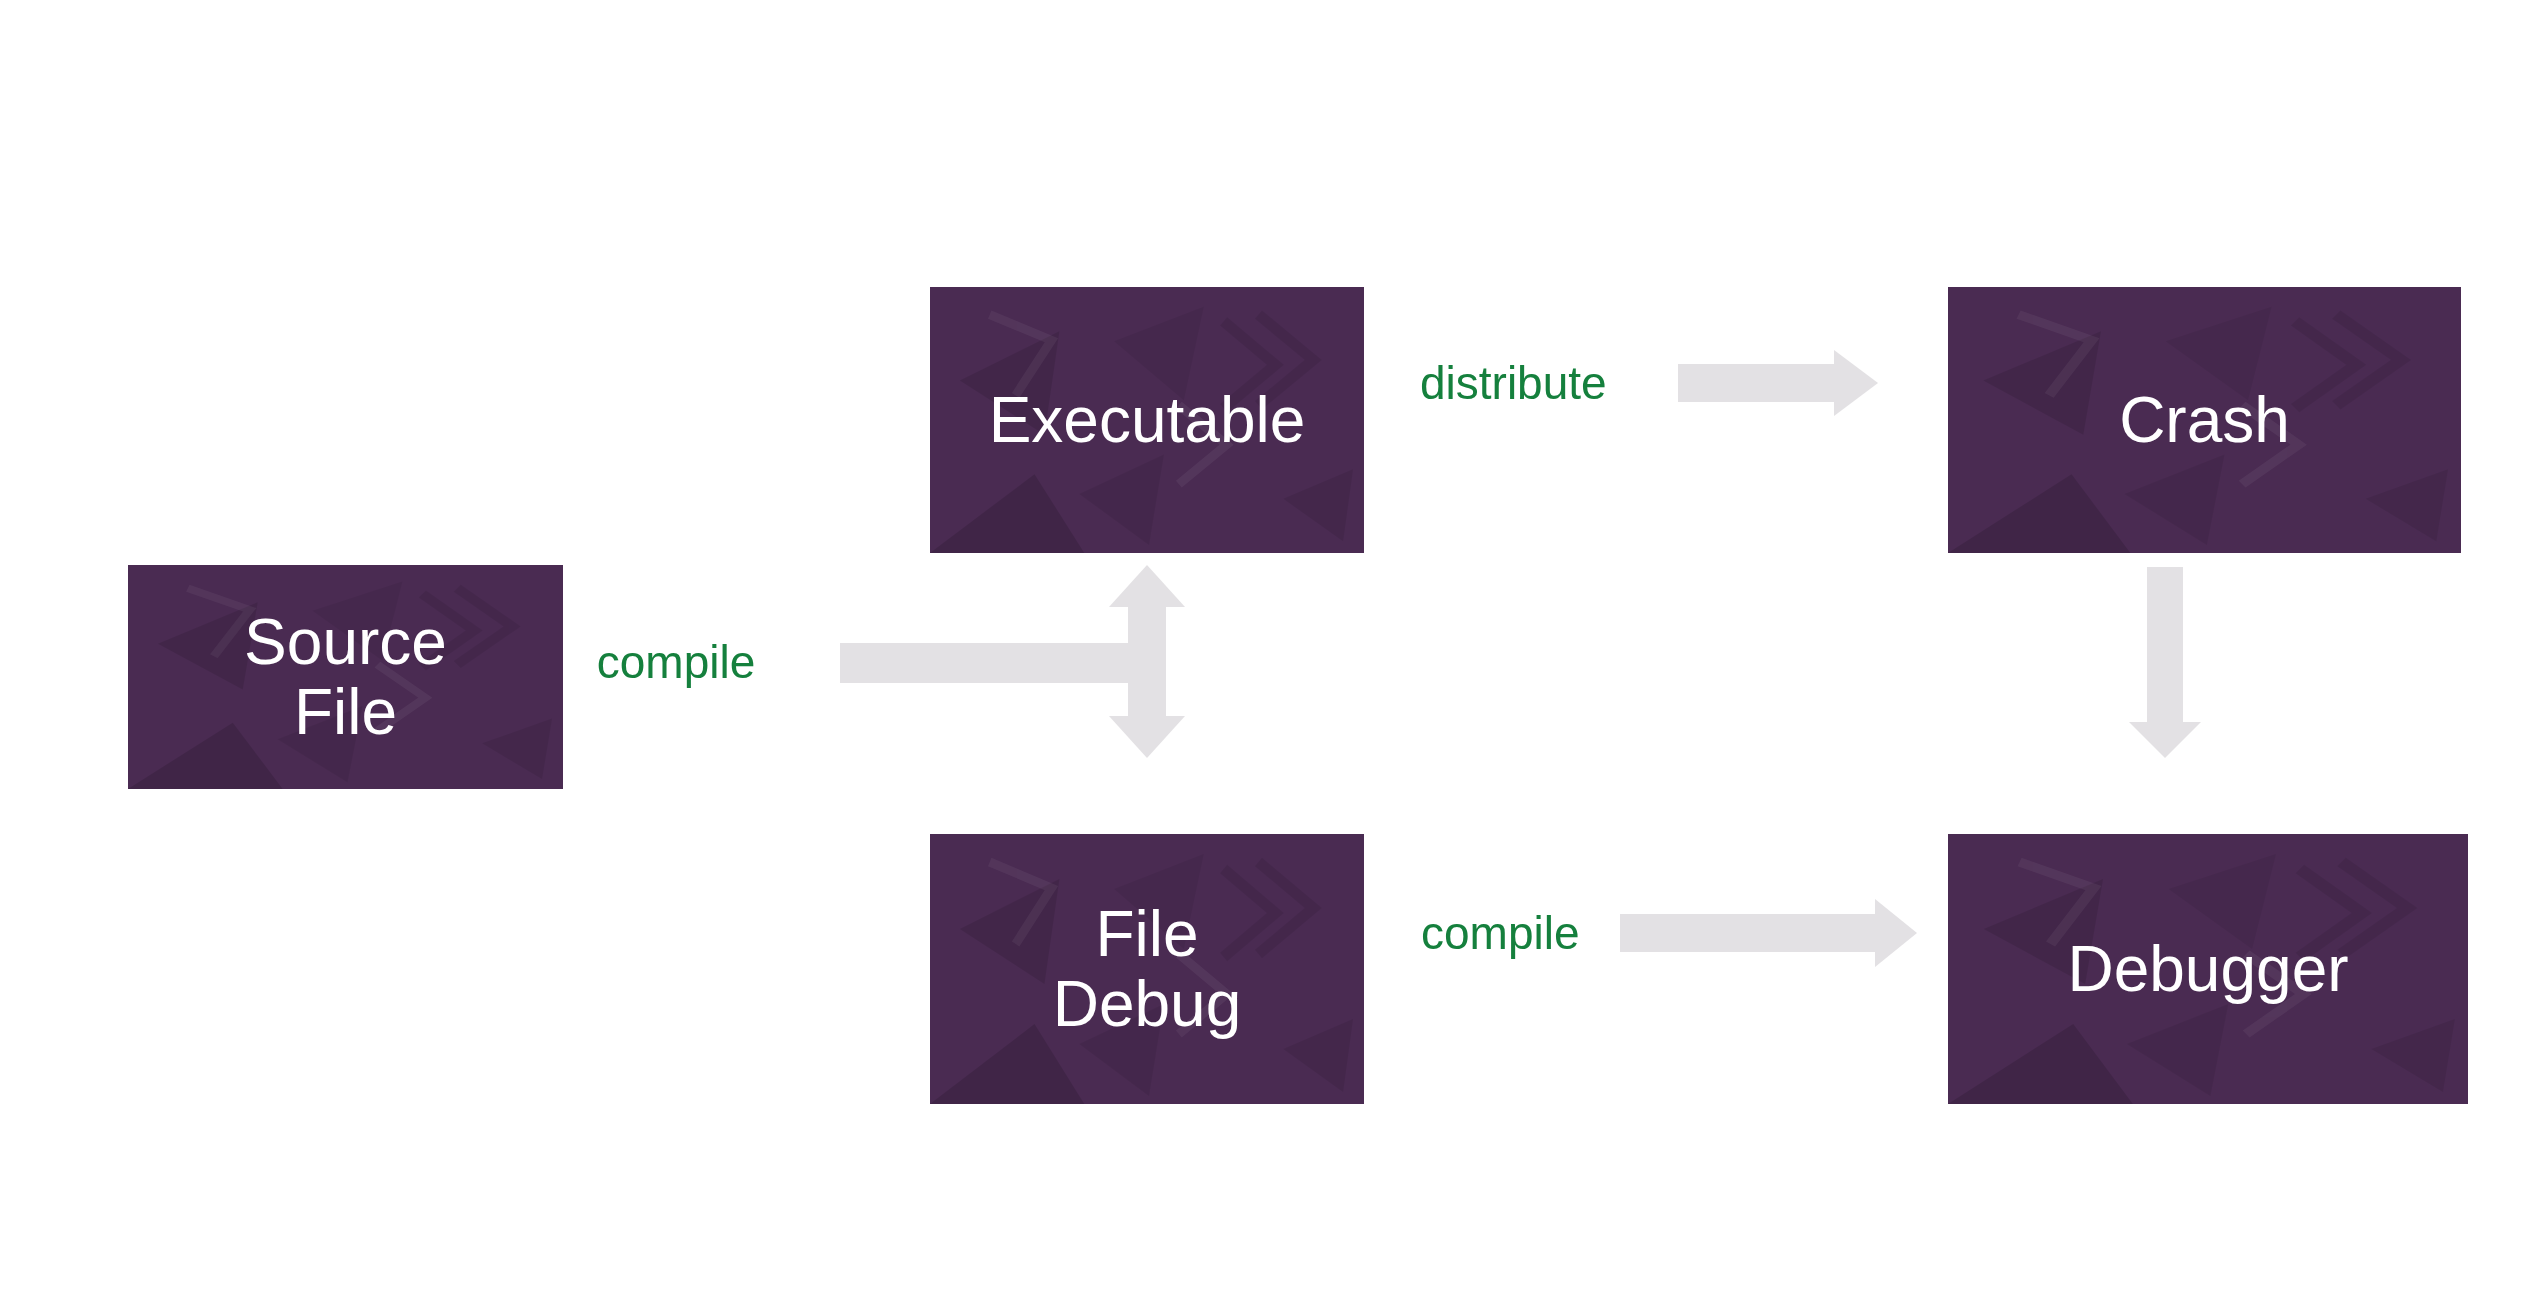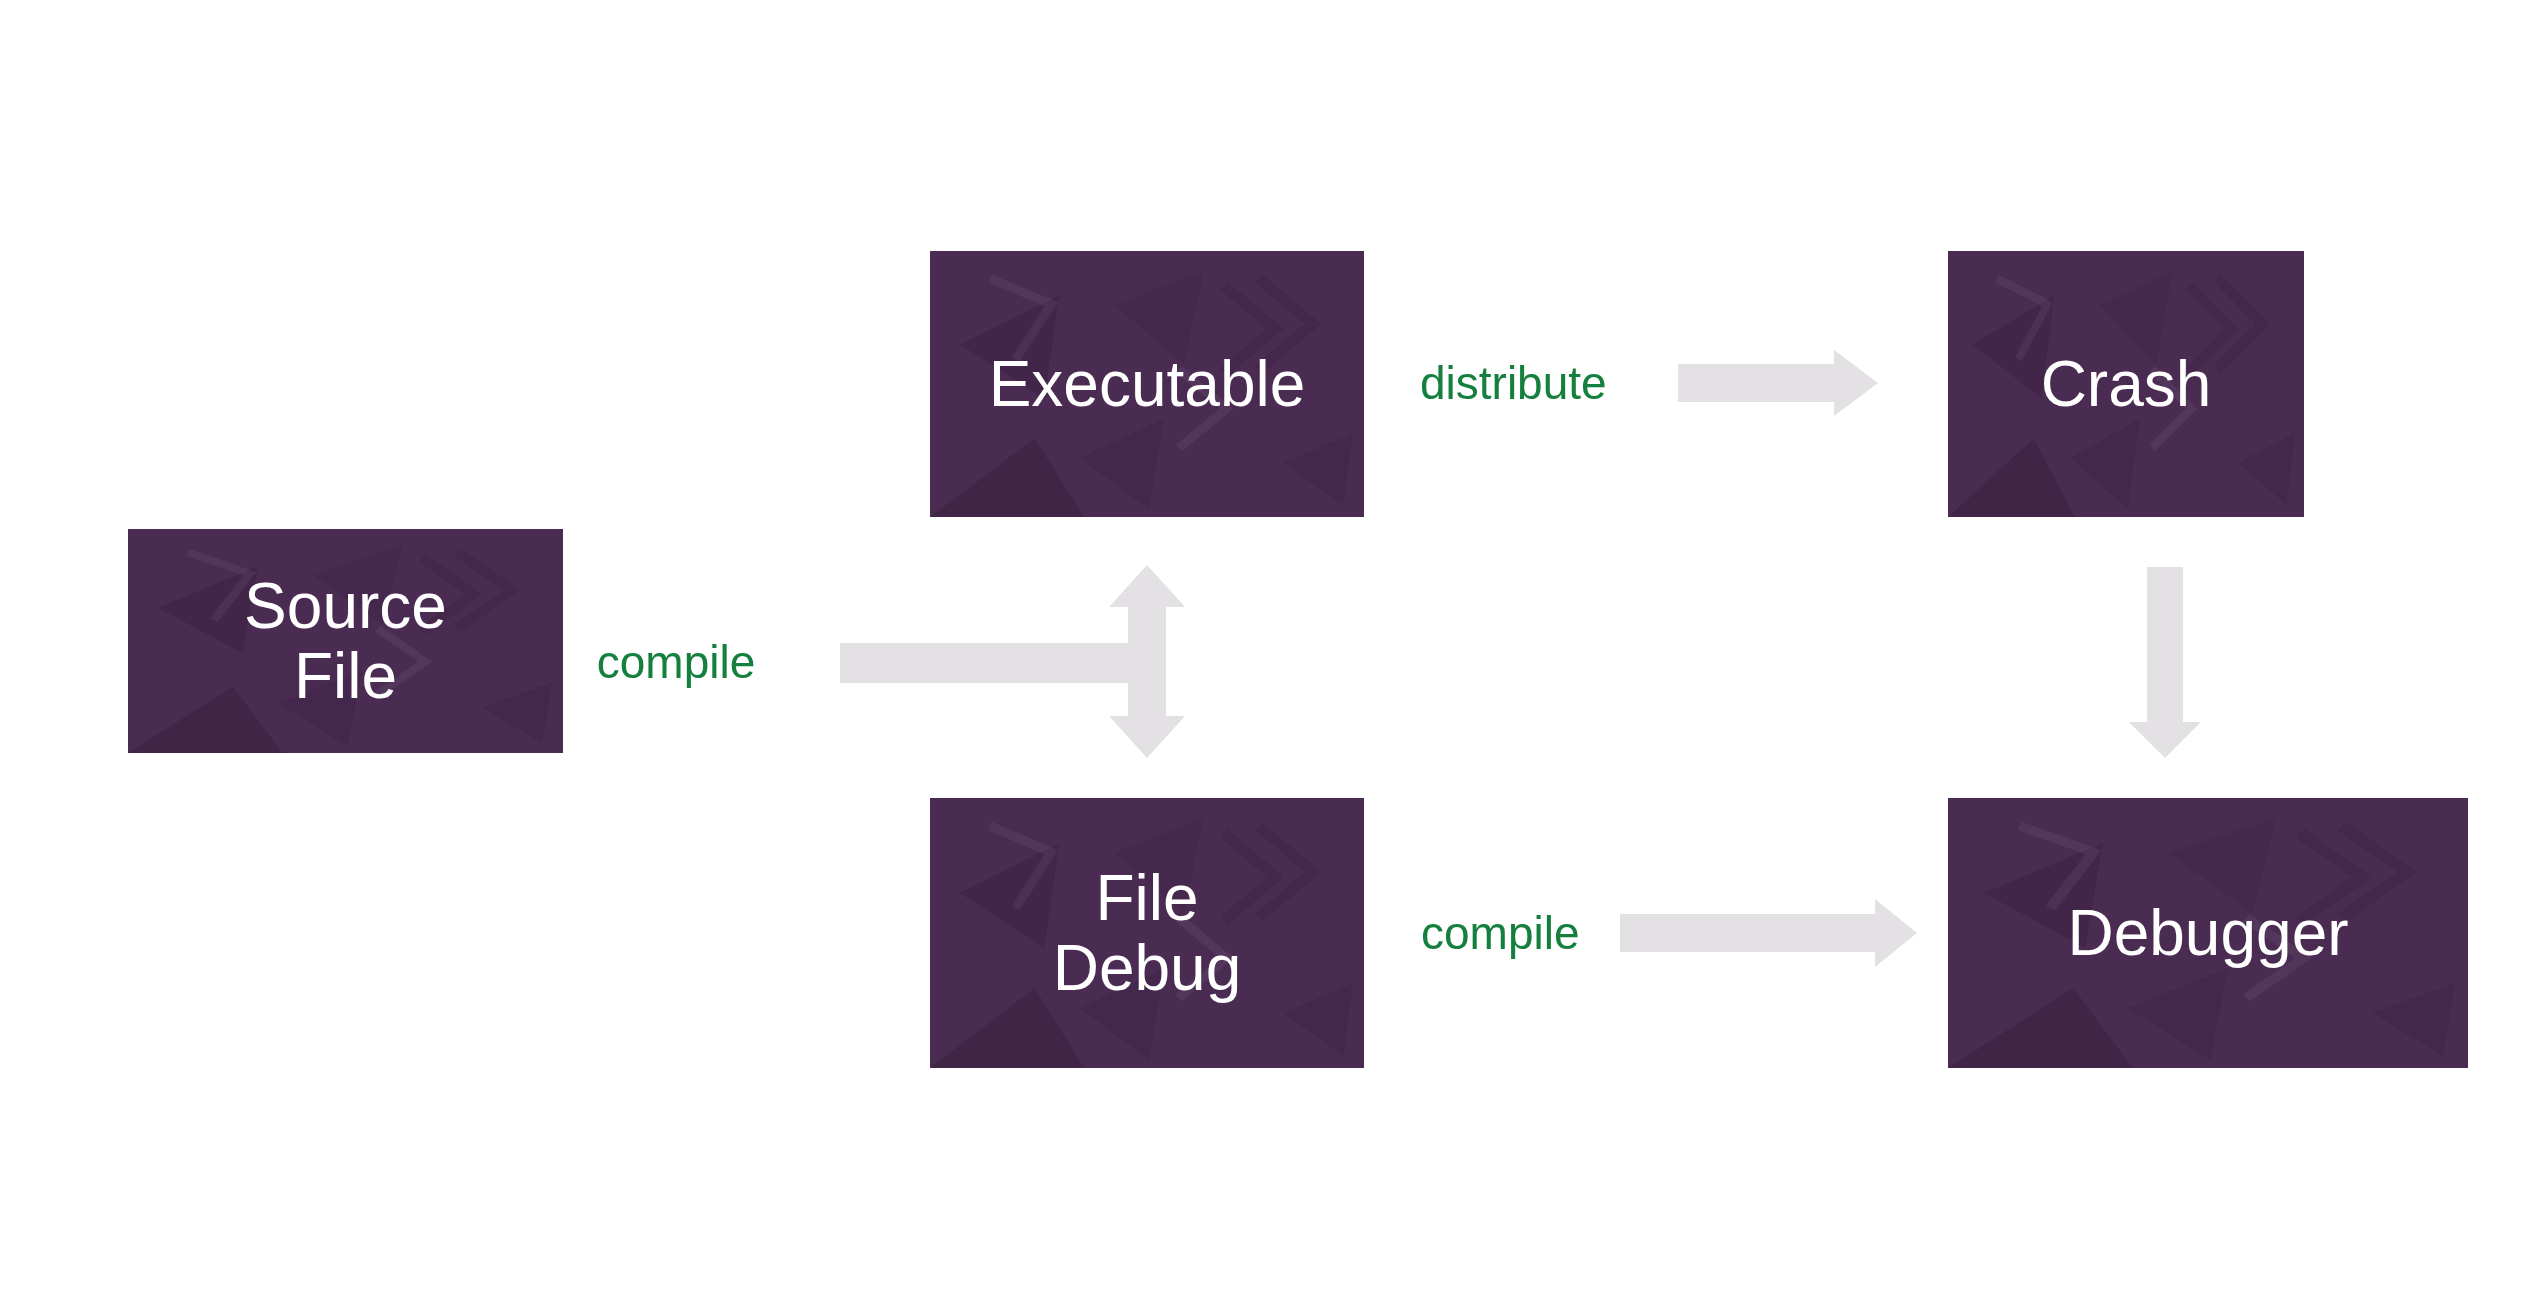--- a/index.html
+++ b/index.html
@@ -12,20 +12,21 @@
   }
   
   .node{
     position:absolute;
     background:#4a2b52;
     color:#ffffff;
     display:flex;align-items:center;justify-content:center;
     text-align:center;
     font-size:64px;line-height:1.1;
     overflow:hidden;
+    margin-top:36px;
   }
   .node-tex{
     position:absolute;left:0;top:0;width:100%;height:100%;
     pointer-events:none;
   }
   .node-label{position:relative;z-index:2;}
   
   .conn-label{
     position:absolute;
     font-size:46px;line-height:52px;
@@ -96,21 +97,21 @@
       <path d="M60,28 l62,26 -36,56"></path>
     </g>
   </svg>
 
     <div class="node-label">
       <div>Executable</div>
       <div></div>
     </div>
   </div>
 
-  <div class="node" style="left:1948px;top:251px;width:356px;height:266px">
+  <div class="node" style="left:1948px;top:251px;width:513px;height:266px">
   <svg class="node-tex" viewBox="0 0 436 270" preserveAspectRatio="none" width="100%" height="100%" xmlns="http://www.w3.org/2000/svg">
     <g fill="#000000">
       <polygon points="30,95 130,45 115,150" opacity="0.10"></polygon>
       <polygon points="0,270 105,190 155,270" opacity="0.13"></polygon>
       <polygon points="150,210 235,170 220,262" opacity="0.07"></polygon>
       <polygon points="185,55 275,20 255,115" opacity="0.06"></polygon>
       <polygon points="355,215 425,185 415,258" opacity="0.08"></polygon>
     </g>
     <g fill="none" stroke="#000000" stroke-width="11" opacity="0.07">
       <path d="M295,35 l52,44 -52,44"></path>

